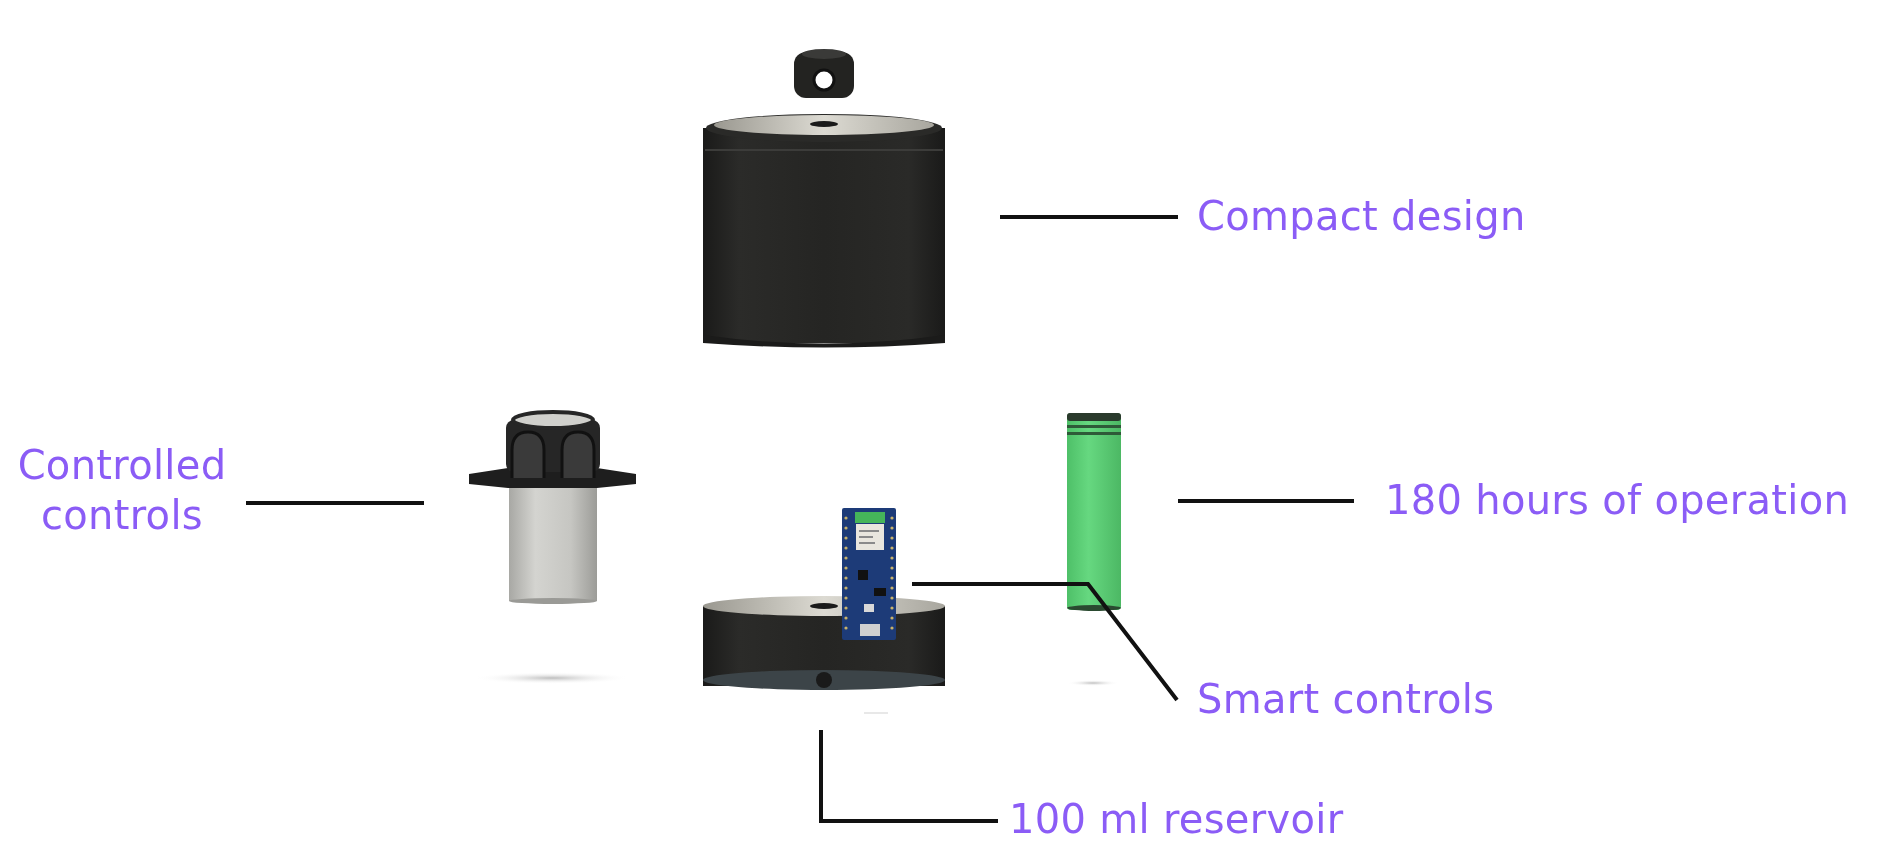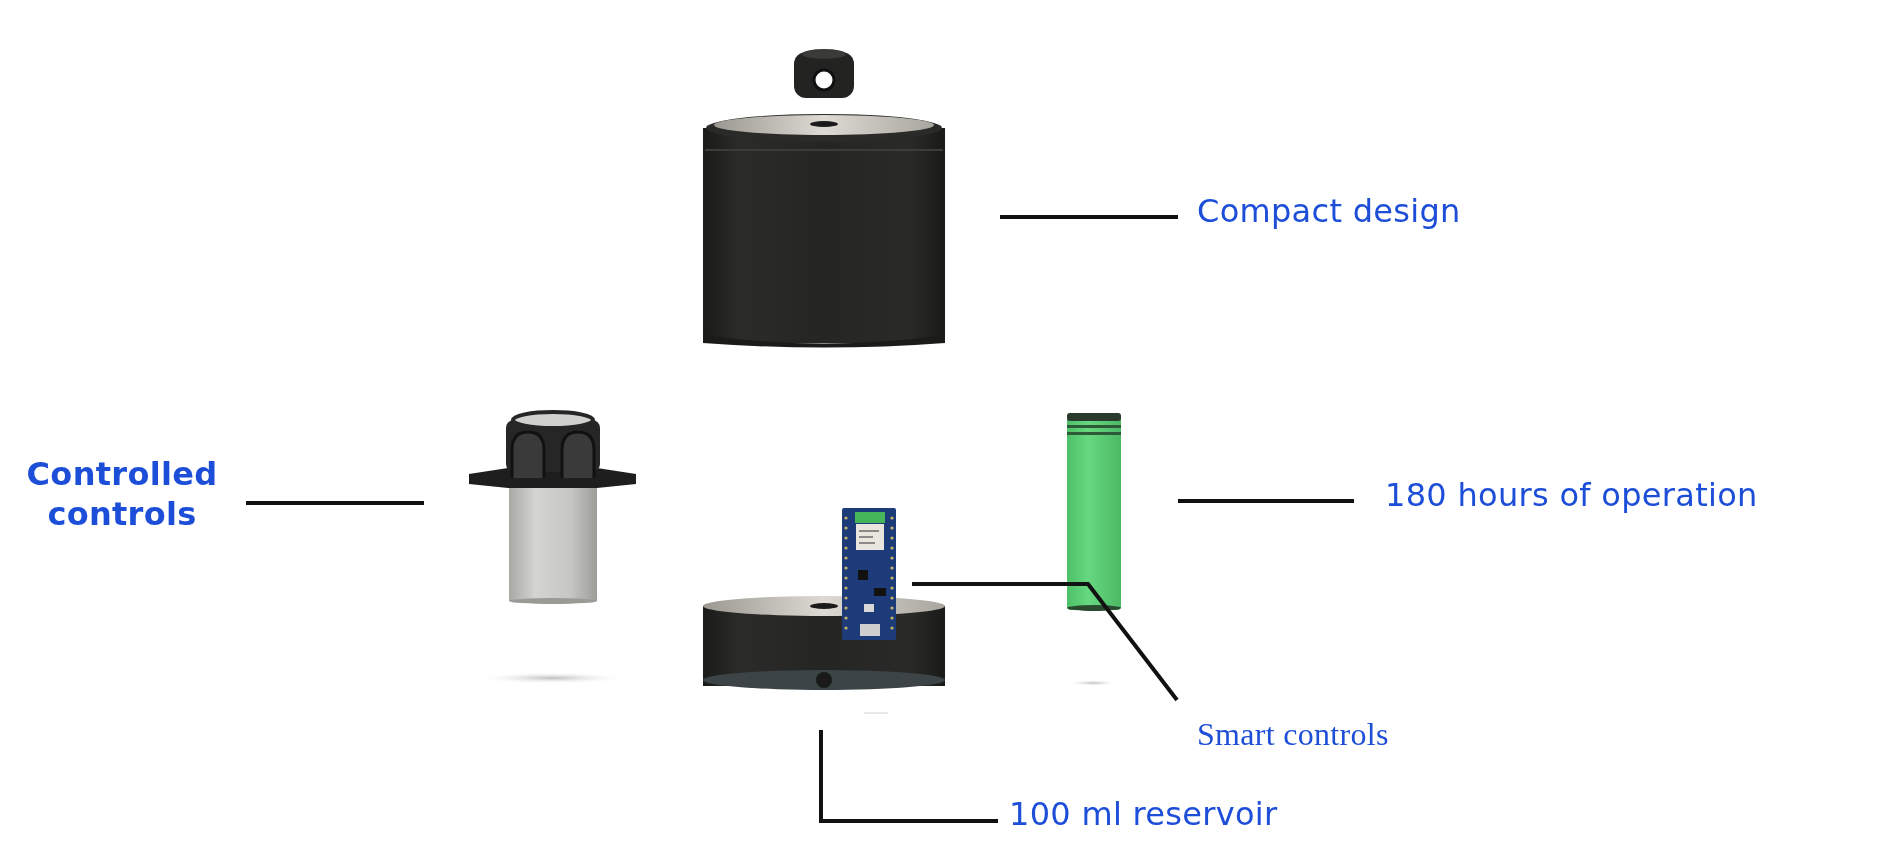--- a/index.html
+++ b/index.html
@@ -1,18 +1,18 @@
 <!DOCTYPE html>
 <html><head>
 <meta charset="utf-8">
 <style>
   html, body { margin: 0; padding: 0; background: #ffffff; }
   body { width: 1880px; height: 855px; position: relative; overflow: hidden; font-family: "DejaVu Sans", sans-serif; }
   .stage { position: absolute; left: 0; top: 0; width: 1880px; height: 855px; }
-  .label { position: absolute; color: #1d4ed8; font-size: 32px; line-height: 1.25; letter-spacing: 0.3px; white-space: nowrap; }
+  .label { position: absolute; color: #8b5cf6; font-size: 40px; line-height: 1.25; letter-spacing: 0.3px; white-space: nowrap; }
   .label.center { text-align: center; }
   svg.art { position: absolute; left: 0; top: 0; }
 </style>
 </head>
 <body>
 
 <div class="stage">
 
   <svg class="art" width="1880" height="855" viewBox="0 0 1880 855">
     <defs>
@@ -132,24 +132,24 @@
       <line x1="1000" y1="217" x2="1178" y2="217"></line>
       <line x1="246" y1="503" x2="424" y2="503"></line>
       <line x1="1178" y1="501" x2="1354" y2="501"></line>
       <polyline points="912,584 1088,584 1177,700"></polyline>
       <polyline points="821,730 821,821 998,821"></polyline>
     </g>
   </svg>
 
   <div class="label" style="left:1197px; top:191px;">Compact design</div>
 
-  <div class="label center" style="left:0px; top:454px; width:244px;font-weight:bold;">
+  <div class="label center" style="left:0px; top:440px; width:244px;">
     <div>Controlled</div>
     <div>controls</div>
   </div>
 
   <div class="label" style="left:1385px; top:475px;">180 hours of operation</div>
 
-  <div class="label" style="left:1197px; top:714px;font-family:Liberation Serif, serif;">Smart controls</div>
+  <div class="label" style="left:1197px; top:674px;">Smart controls</div>
 
   <div class="label" style="left:1009px; top:794px;">100 ml reservoir</div>
 
 </div>
 
 </body></html>

